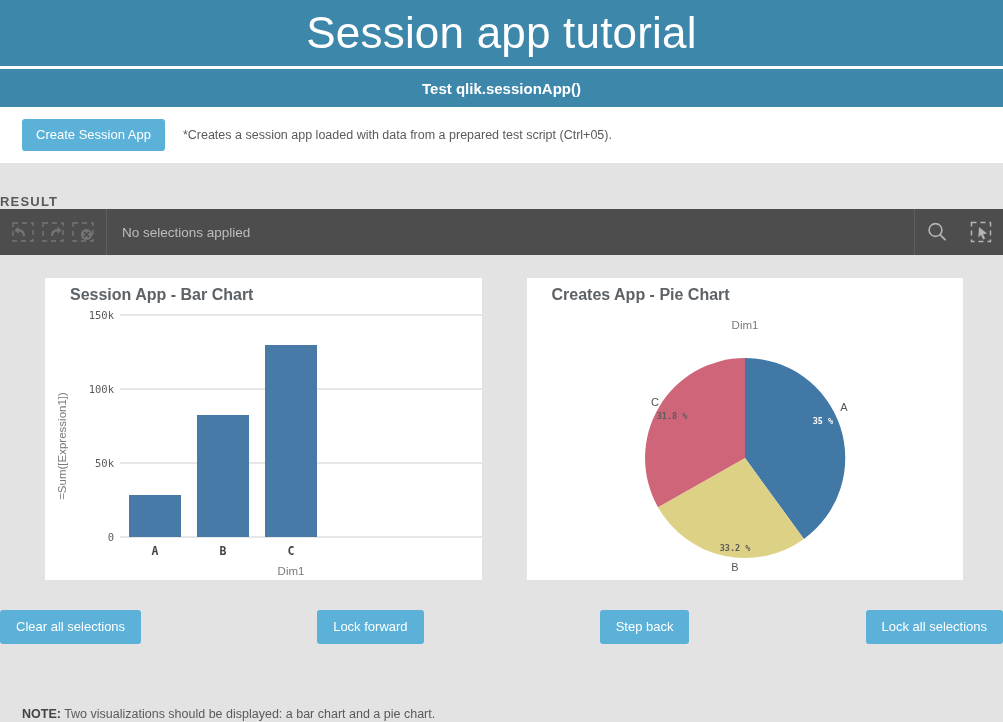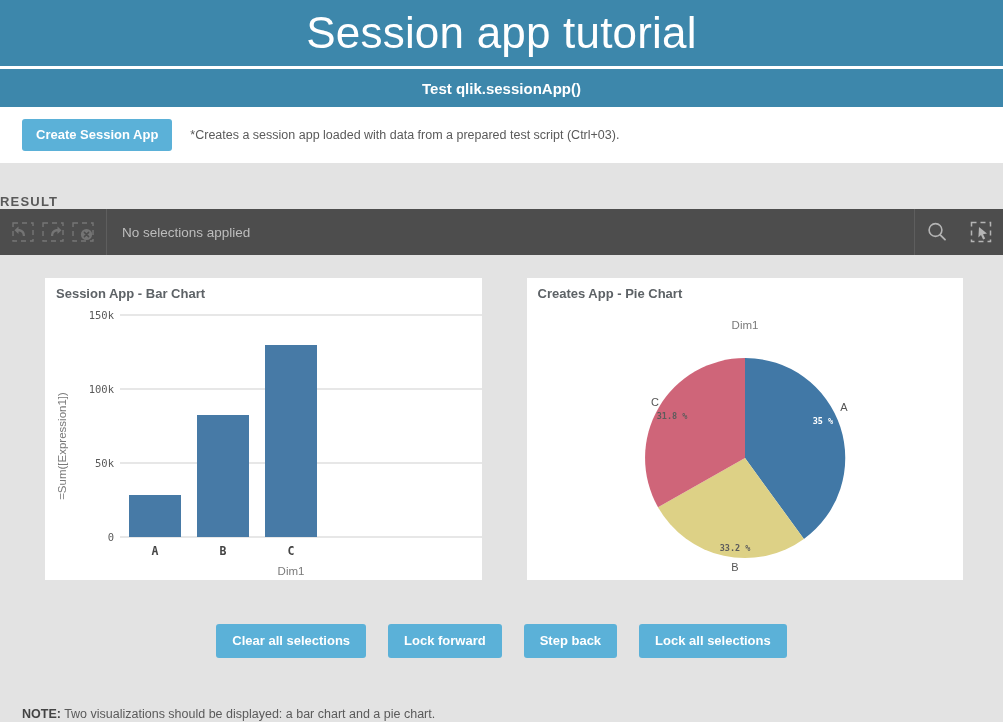--- a/index.html
+++ b/index.html
@@ -57,21 +57,21 @@
     padding-left: 22px;
     box-sizing: border-box;
   }
   .btn {
     background: #5bb1d8;
     color: #ffffff;
     border: none;
     border-radius: 3px;
     font-family: "Liberation Sans", sans-serif;
     font-size: 13px;
-    font-weight: bold;
+    font-weight: normal;
     padding: 8px 14px;
     cursor: pointer;
     line-height: 1.2;
   }
   .hint {
     margin-left: 18px;
     font-size: 12.5px;
     color: #5a5a5a;
   }
 
@@ -151,22 +151,22 @@
   .viz {
     background: #ffffff;
     width: 437px;
     height: 302px;
     box-sizing: border-box;
     position: relative;
   }
   .viz-title {
     position: absolute;
     top: 8px;
-    left: 11px;
-    font-size: 13px;
+    left: 25px;
+    font-size: 16px;
     font-weight: bold;
     color: #5d6266;
     text-align: right;
   }
 
   
   .bar-svg, .pie-svg { position: absolute; top: 0; left: 0; }
 
   .axis-text {
     font-family: "DejaVu Sans Mono", monospace;
@@ -193,23 +193,23 @@
     font-family: "DejaVu Sans Mono", monospace;
     font-size: 8.5px;
     font-weight: bold;
     fill: #ffffff;
   }
   .pie-pct.dark { fill: #5c5c5c; }
 
   
   .btn-row {
     display: flex;
-    justify-content: center;
+    justify-content: space-between;
     gap: 22px;
-    margin-top: 44px;
+    margin-top: 30px;
   }
   .btn-row .btn {
     font-size: 13px;
     padding: 9px 16px;
   }
 
   
   .note {
     position: absolute;
     left: 22px;
@@ -226,21 +226,21 @@
 
   <div class="app-header">
     <h1>Session app tutorial</h1>
   </div>
   <div class="sub-header">
     <span>Test qlik.sessionApp()</span>
   </div>
 
   <div class="action-row">
     <button class="btn">Create Session App</button>
-    <span class="hint">*Creates a session app loaded with data from a prepared test script (Ctrl+03).</span>
+    <span class="hint">*Creates a session app loaded with data from a prepared test script (Ctrl+05).</span>
   </div>
 
   <div class="result-band">
     <span class="label">RESULT</span>
   </div>
 
   <div class="sel-toolbar">
     <div class="sel-group">
       <div class="sel-icon">
         <svg width="22" height="20" viewBox="0 0 22 20">

